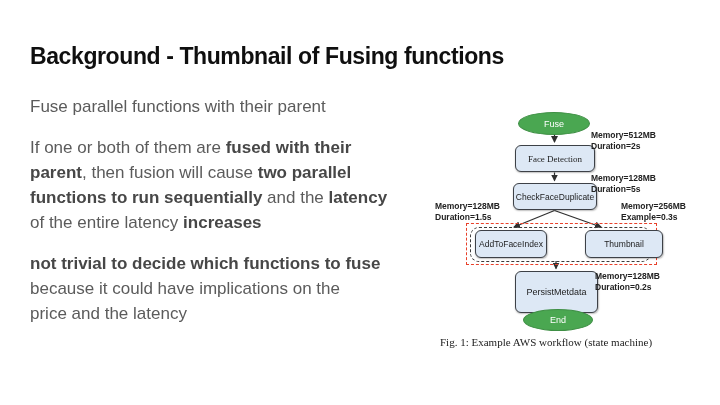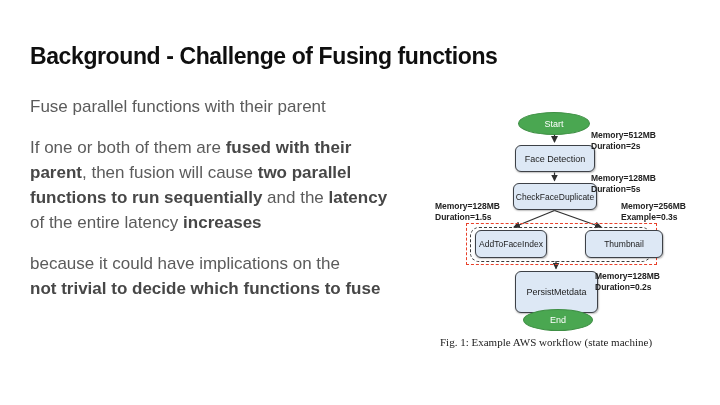--- a/index.html
+++ b/index.html
@@ -58,35 +58,36 @@
     position:absolute; left:10px; top:241px; width:240px; text-align:left;
     font-family:"Liberation Serif", serif; font-size:11px; color:#1c1c1c;
     white-space:nowrap;
   }
 </style>
 </head>
 <body>
 
 <div class="slide">
 
-  <h1 class="title">Background - Challenge of Fusing functions</h1>
+  <h1 class="title">Background - Thumbnail of Fusing functions</h1>
 
   <div class="body">
       <div class="para">
         <div class="line"><span>Fuse parallel functions with their parent</span></div>
       </div>
       <div class="para">
         <div class="line"><span>If one or both of them are </span><b>fused with their</b></div>
         <div class="line"><b>parent</b><span>, then fusion will cause </span><b>two parallel</b></div>
         <div class="line"><b>functions to run sequentially</b><span> and the </span><b>latency</b></div>
         <div class="line"><span>of the entire latency </span><b>increases</b></div>
       </div>
       <div class="para">
+        <div class="line"><b>not trivial to decide which functions to fuse</b></div>
         <div class="line"><span>because it could have implications on the</span></div>
-        <div class="line"><b>not trivial to decide which functions to fuse</b></div>
+        <div class="line"><span>price and the latency</span></div>
       </div>
     </div>
 
   <div class="diagram">
 
     <svg class="arrows" width="290" height="280" viewBox="0 0 290 280">
       <defs>
         <marker id="ah" markerWidth="7" markerHeight="7" refX="6" refY="3.5" orient="auto" markerUnits="userSpaceOnUse">
           <path d="M0,0 L7,3.5 L0,7 Z" fill="#2f2f2f"></path>
         </marker>
@@ -97,23 +98,23 @@
         <line x1="124.5" y1="115.5" x2="84" y2="132" marker-end="url(#ah)"></line>
         <line x1="124.5" y1="115.5" x2="171" y2="132" marker-end="url(#ah)"></line>
         <line x1="126" y1="166" x2="126" y2="173.5" marker-end="url(#ah)"></line>
         <line x1="126.5" y1="203.5" x2="126.5" y2="211.5" marker-end="url(#ah)"></line>
       </g>
     </svg>
 
     <div class="red-box" style="left:36px; top:128px; width:191px; height:42px;"></div>
     <div class="parallel-box" style="left:40px; top:132px; width:181px; height:35px;"></div>
 
-    <div class="node ellipse" style="left:88px; top:17px; width:72px; height:23px;">Start</div>
+    <div class="node ellipse" style="left:88px; top:17px; width:72px; height:23px;">Fuse</div>
 
-    <div class="node rect" style="left:85px; top:50px; width:80px; height:27px;">Face Detection</div>
+    <div class="node rect" style="left:85px; top:50px; width:80px; height:27px;font-family:Liberation Serif, serif;">Face Detection</div>
 
     <div class="node rect small-label" style="left:83px; top:88px; width:84px; height:27px;">CheckFaceDuplicate</div>
 
     <div class="node rect small-label" style="left:45px; top:135px; width:72px; height:28px;">AddToFaceIndex</div>
 
     <div class="node rect small-label" style="left:133px; top:135px; width:78px; height:28px;margin-left:22px;">Thumbnail</div>
 
     <div class="node rect" style="left:85px; top:176px; width:83px; height:42px;">PersistMetdata</div>
 
     <div class="node ellipse" style="left:93px; top:214px; width:70px; height:22px;">End</div>

